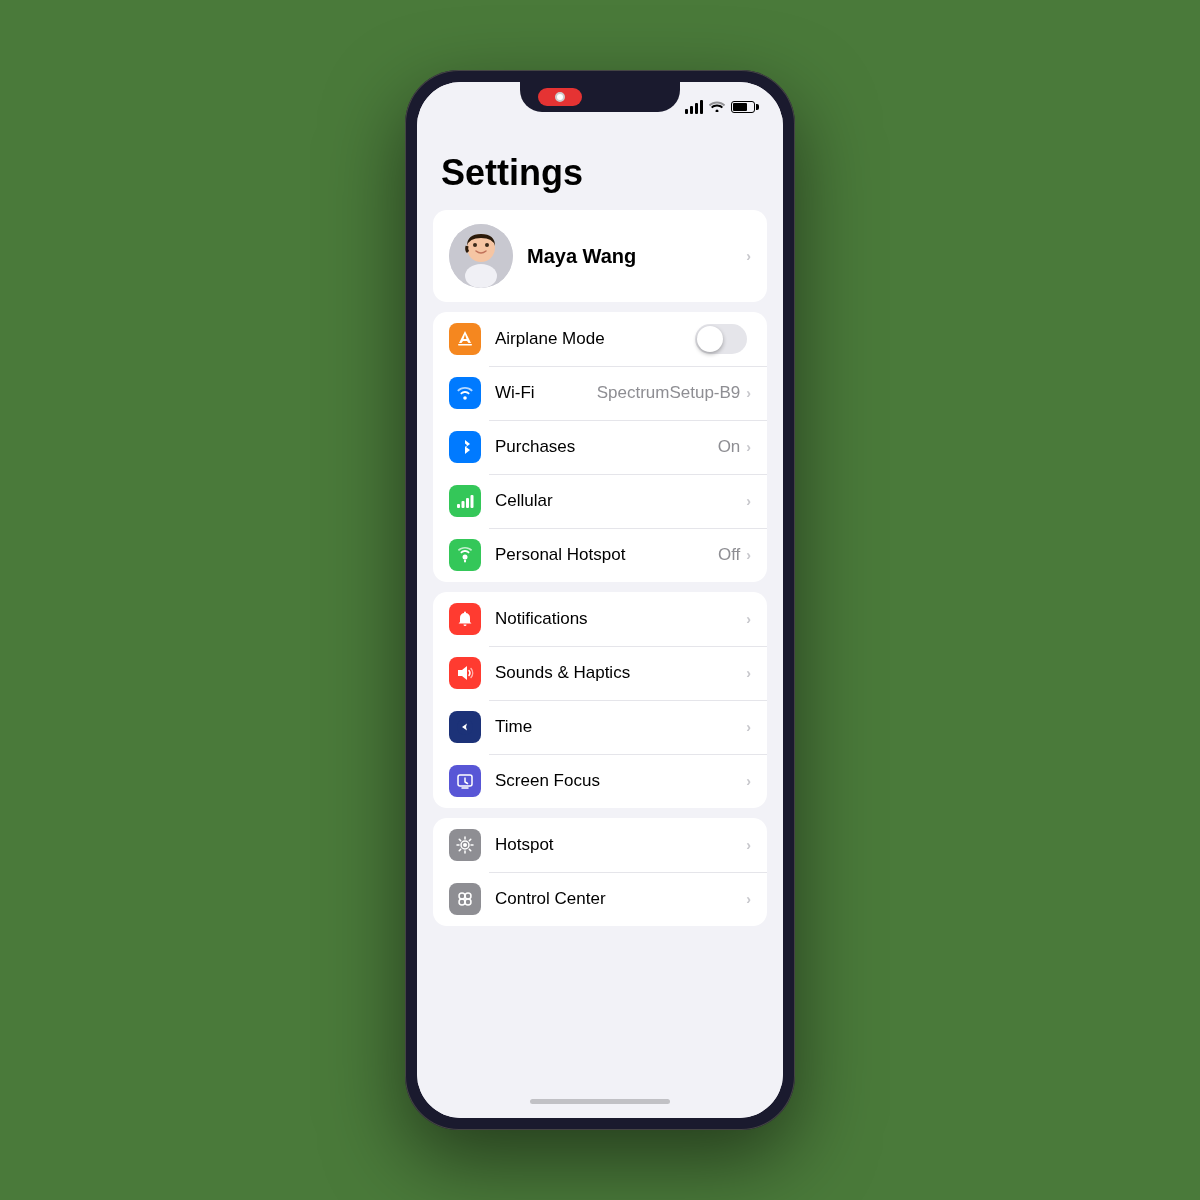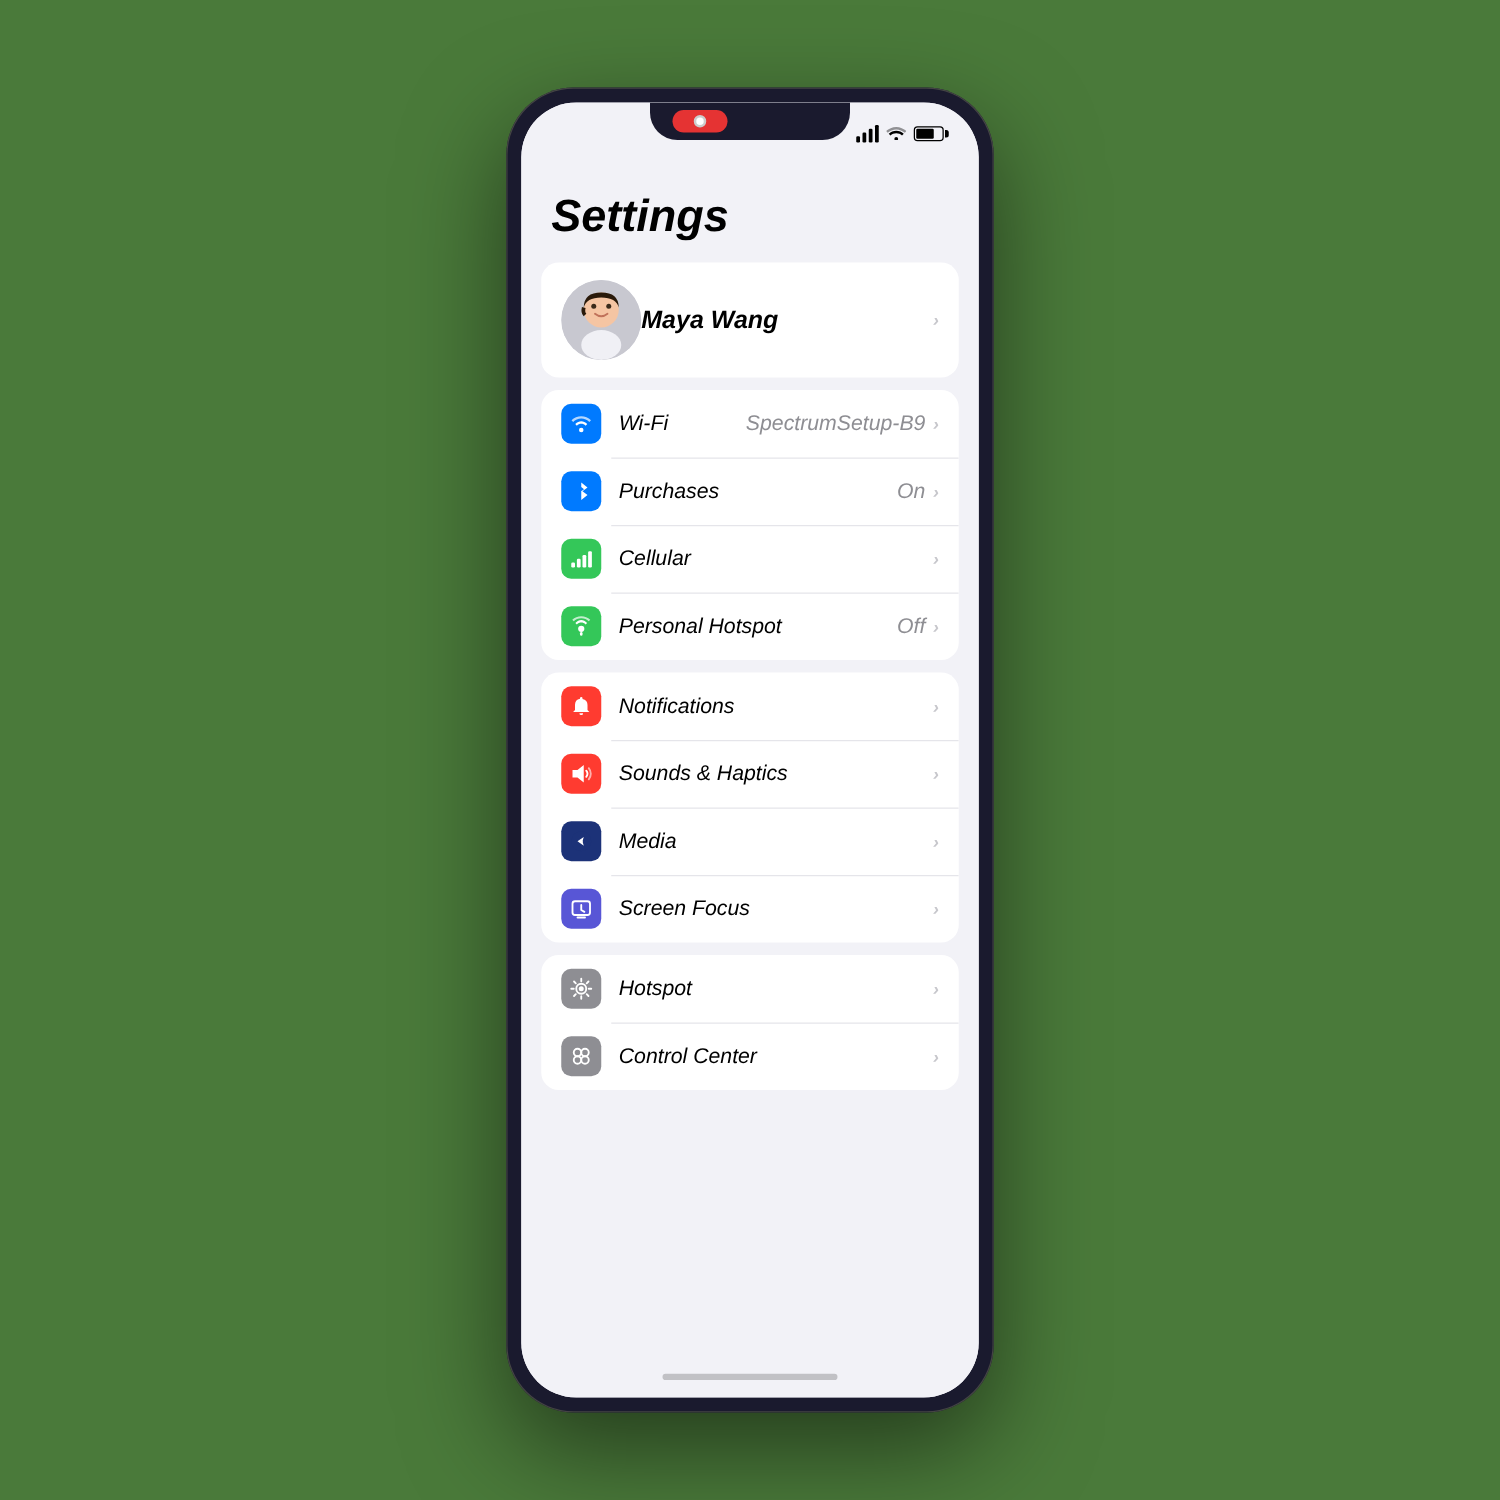--- a/index.html
+++ b/index.html
@@ -26,21 +26,20 @@
 
     .phone-inner {
       width: 100%;
       height: 100%;
       background: #f2f2f7;
       border-radius: 44px;
       overflow: hidden;
       position: relative;
       display: flex;
       flex-direction: column;
-      font-style: italic;
     }
 
     
     .status-bar {
       height: 50px;
       background: #f2f2f7;
       display: flex;
       align-items: center;
       justify-content: space-between;
       padding: 0 28px;
@@ -165,20 +164,21 @@
       margin: 0 16px 10px;
       border-radius: 14px;
       overflow: hidden;
     }
 
     
     .profile-row {
       display: flex;
       align-items: center;
       padding: 14px 16px;
+      gap: 14px;
     }
 
     .avatar-circle {
       width: 64px;
       height: 64px;
       border-radius: 50%;
       background: #d0d0d8;
       overflow: hidden;
       flex-shrink: 0;
       display: flex;
@@ -365,20 +365,32 @@
           </div>
           <div class="profile-text">
             <div class="profile-name">Maya Wang</div>
           </div>
           <span class="chevron">›</span>
         </div>
       </div>
 
       <div class="settings-section">
 
+        <div class="setting-row">
+          <div class="setting-icon icon-orange">
+            <svg class="icon-svg" viewBox="0 0 20 20" fill="white">
+              <path d="M10 2L4 14h2.5l1.5-2h4l1.5 2H16L10 2zm0 3.5l1.5 4.5h-3L10 5.5z"></path>
+              <rect x="3" y="15" width="14" height="1.5" rx="0.75" fill="white"></rect>
+            </svg>
+          </div>
+          <span class="setting-label">Airplane Mode</span>
+          <div class="toggle">
+            <div class="toggle-knob"></div>
+          </div>
+        </div>
 
         <div class="setting-row">
           <div class="setting-icon icon-blue">
             <svg class="icon-svg" viewBox="0 0 20 20" fill="white">
               <circle cx="10" cy="15" r="1.8" fill="white"></circle>
               <path d="M6.5 11.5C7.5 10.5 8.7 10 10 10s2.5.5 3.5 1.5l1.3-1.3C13.2 8.7 11.7 8 10 8s-3.2.7-4.8 2.2z" fill="white"></path>
               <path d="M3.5 8.5C5.2 6.8 7.5 5.7 10 5.7s4.8 1.1 6.5 2.8L17.8 7.2C15.7 5.1 12.9 4 10 4S4.3 5.1 2.2 7.2z" fill="white" opacity="0.7"></path>
             </svg>
           </div>
           <span class="setting-label">Wi-Fi</span>
@@ -452,21 +464,21 @@
         </div>
 
         <div class="setting-row">
           <div class="setting-icon icon-navy" style="background:#1c3278;">
             <svg class="icon-svg" viewBox="0 0 20 20" fill="white">
               <path d="M10 2a8 8 0 1 1 0 16A8 8 0 0 1 10 2z" fill="#1c3278"></path>
               <path d="M12 6.5 L7 10 L12 13.5 L11 10 Z" fill="white"></path>
               <circle cx="10" cy="10" r="1" fill="white"></circle>
             </svg>
           </div>
-          <span class="setting-label">Media</span>
+          <span class="setting-label">Time</span>
           <span class="chevron">›</span>
         </div>
 
         <div class="setting-row">
           <div class="setting-icon" style="background:#5856d6;">
             <svg class="icon-svg" viewBox="0 0 20 20" fill="white">
               <rect x="3" y="4" width="14" height="11" rx="2" fill="none" stroke="white" stroke-width="1.5"></rect>
               <path d="M7 17h6" stroke="white" stroke-width="1.5" stroke-linecap="round"></path>
               <path d="M10 7v4l2.5 1.5" stroke="white" stroke-width="1.5" fill="none" stroke-linecap="round" stroke-linejoin="round"></path>
             </svg>

